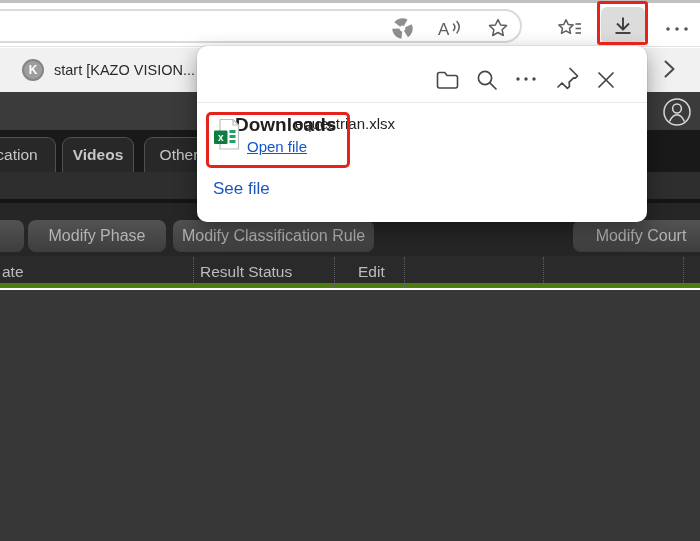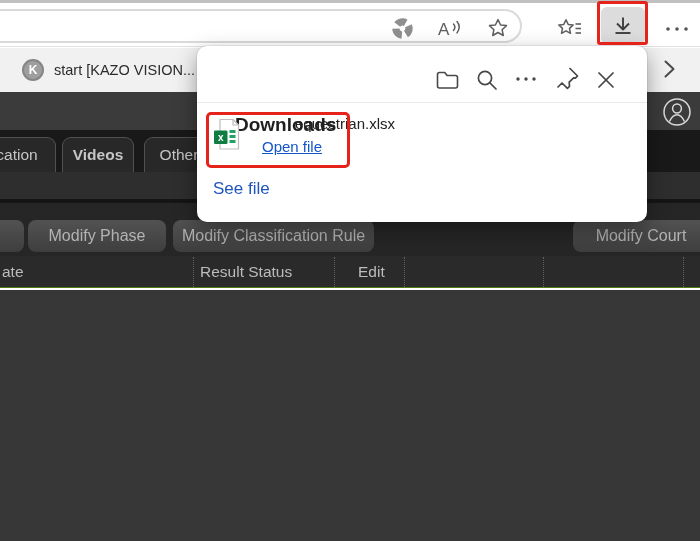--- a/index.html
+++ b/index.html
@@ -25,40 +25,40 @@
              color:#fff; font-size:12px; font-weight:bold; display:flex; align-items:center; justify-content:center; }
   .fav-label { font-size:14.5px; color:#2b2b2b; }
   .fav-chevron { left:656px; top:56px; width:26px; height:26px; }
 
   
   .band1 { left:0; top:92px;  width:700px; height:38px; background:#3b3b3b; }
   .tabstrip { left:0; top:130px; width:700px; height:42px; background:#191919; }
   .band2 { left:0; top:172px; width:700px; height:27px; background:#2e2e2e; }
   .seam  { left:0; top:199px; width:700px; height:4px;  background:#151515; }
   .band3 { left:0; top:203px; width:700px; height:53px; background:#262626; }
-  .thead { left:0; top:256px; width:700px; height:32px; background:#2a2a2a; border-bottom:1px solid #4d7c0f; }
+  .thead { left:0; top:256px; width:700px; height:32px; background:#2a2a2a; border-bottom:5px solid #4d7c0f; }
   .content { left:0; top:290px; width:700px; height:251px; background:#373737; }
 
   .ptab { position:absolute; top:7px; height:35px; background:#282828; border:1px solid #515151; border-bottom:none;
           border-radius:9px 9px 0 0; color:#c6c6c6; font-size:15.5px; display:flex; align-items:center; justify-content:center; }
   .pbtn { position:absolute; top:17px; height:32px; background:linear-gradient(#525252,#3e3e3e); border-radius:8px;
           color:#b3b3b3; font-size:16px; display:flex; align-items:center; justify-content:center;margin-left:16px; }
   .th-cell { position:absolute; top:0; height:32px; line-height:32px; color:#bcbcbc; font-size:15.5px; }
   .th-sep { position:absolute; top:1px; height:30px; width:0; border-left:1px dotted #5f5f5f; }
   .profile { left:662px; top:97px; width:30px; height:30px; }
 
   
   .popup { left:197px; top:46px; width:450px; height:176px; background:#fff; border-radius:10px;
            box-shadow:0 8px 22px rgba(0,0,0,.38), 0 0 0 1px rgba(0,0,0,.06); z-index:40;text-decoration:underline; }
   .popup-title { position:absolute; left:38px; top:68px; font-size:19px; font-weight:600; color:#1f1f1f; }
   .pp-icon { position:absolute; width:30px; height:30px; display:flex; align-items:center; justify-content:center; border-radius:4px; }
   .pp-divider { position:absolute; left:0; top:56px; width:450px; height:1px; background:#e9e9e9; }
   .file-icon { position:absolute; left:16px; top:72px; }
   .file-name { position:absolute; left:50px; top:69px; font-size:15px; color:#222;margin-left:48px; }
-  .open-file { position:absolute; left:50px; top:92px; font-size:15px; color:#1256c9; text-decoration:underline;margin-left:15px; }
+  .open-file { position:absolute; left:50px; top:92px; font-size:15px; color:#1256c9; text-decoration:underline; }
   .see-more  { position:absolute; left:16px; top:133px; font-size:17px; color:#1f55c0; }
   svg { display:block; }
 </style>
 </head>
 <body>
 
 <div class="screen">
 
   <div class="abs titlebar-strip"></div>
 

